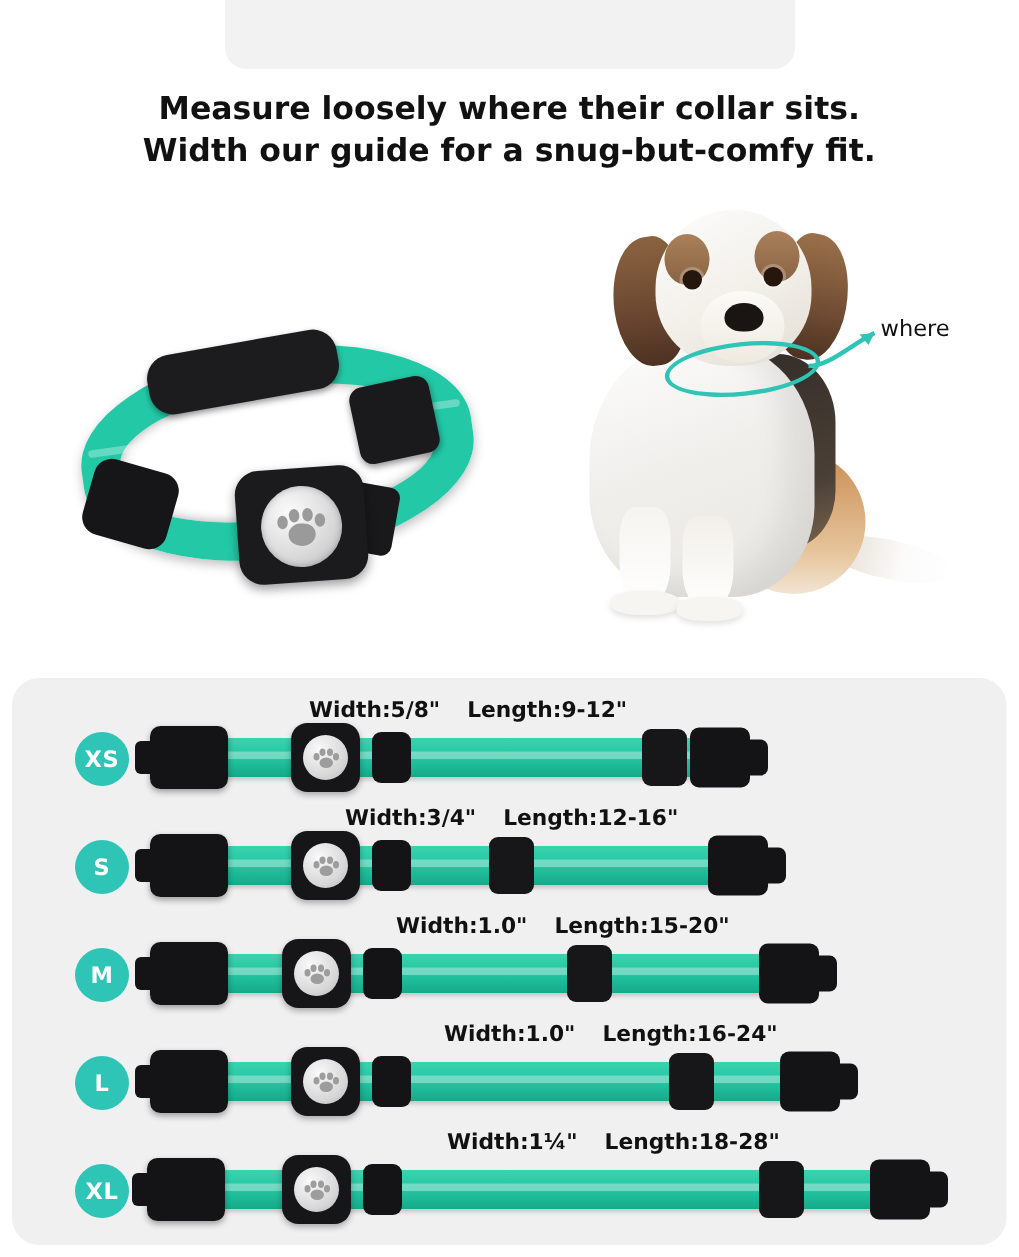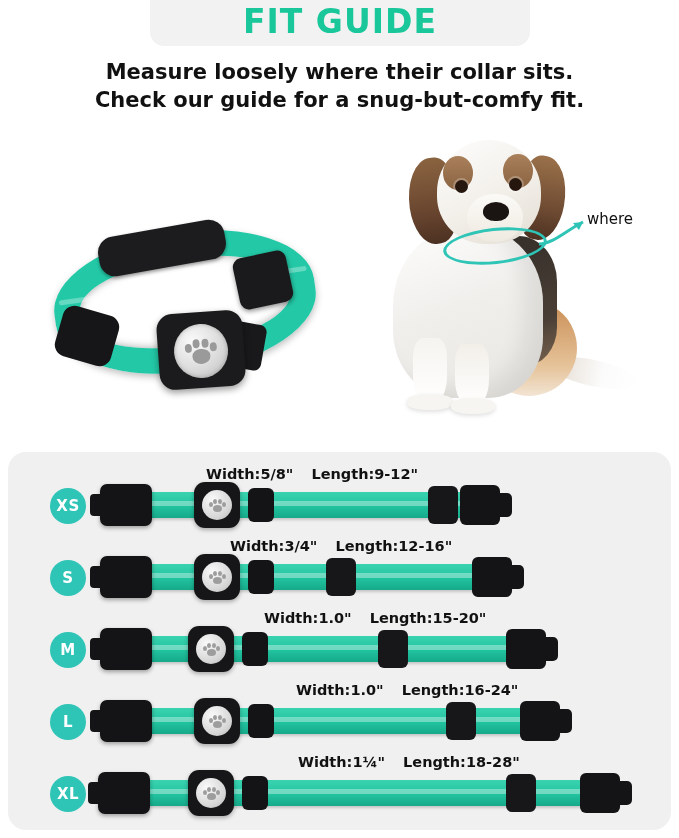--- a/index.html
+++ b/index.html
@@ -500,26 +500,25 @@
     height: 30px;
     background: #141416;
     border-radius: 3px;
   }
 </style>
 </head>
 <body>
 
 <div class="header-band">
   <div class="header-pill"></div>
-  <div class="header-title">FIT GUIDE</div>
 </div>
 
 <div class="subtitle">
   <div>Measure loosely where their collar sits.</div>
-  <div>Check our guide for a snug-but-comfy fit.</div>
+  <div>Width our guide for a snug-but-comfy fit.</div>
 </div>
 
 <div class="hero">
 
   <div class="collar-photo">
     <div class="collar-ring"></div>
     <div class="collar-pad"></div>
     <div class="collar-buckle"></div>
     <div class="collar-slider"></div>
     <div class="collar-dring"></div>

